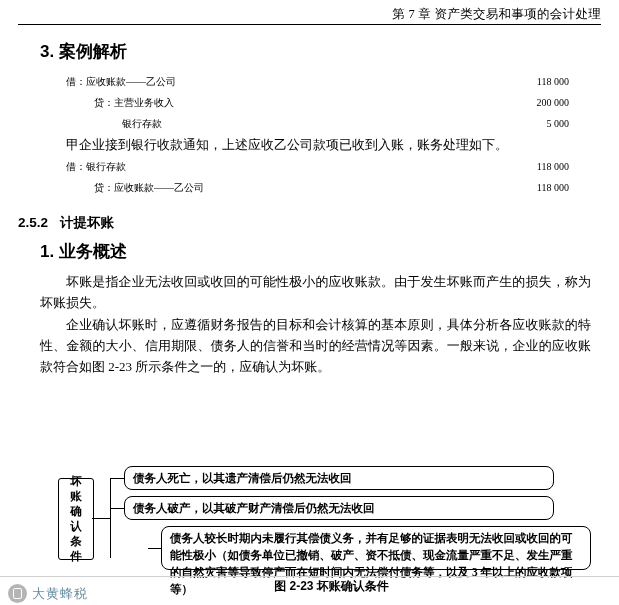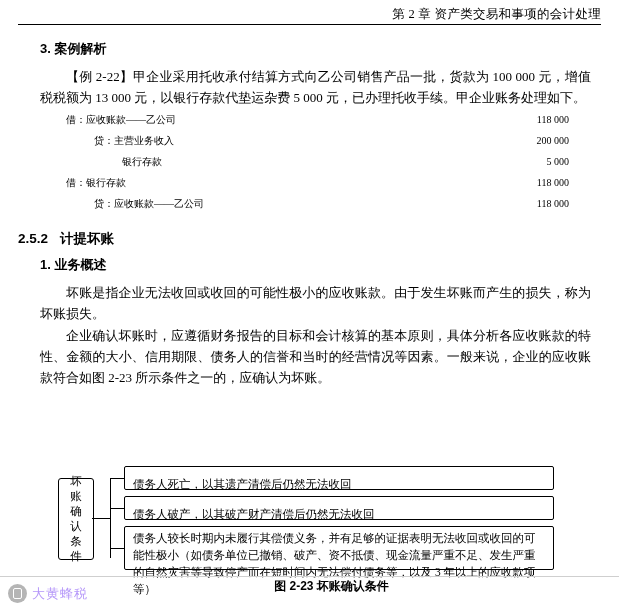--- a/index.html
+++ b/index.html
@@ -48,21 +48,21 @@
   
   .content {
     position: absolute;
     left: 40px;
     right: 28px;
     top: 34px;
   }
   .h3 {
     font-family: "Liberation Sans", "DejaVu Sans", sans-serif;
     font-weight: bold;
-    font-size: 13px;
+    font-size: 17px;
     margin: 6px 0 8px 0;
   }
   .h2 {
     font-family: "Liberation Sans", "DejaVu Sans", sans-serif;
     font-weight: bold;
     font-size: 13.5px;
     margin: 16px 0 8px 0;
     margin-left: -22px;
   }
   .h2 .num {
@@ -97,20 +97,21 @@
   .pad1 { padding-left: 54px; }
   .pad2 { padding-left: 82px; }
 
   
   .figure {
     position: absolute;
     left: 58px;
     top: 466px;
     width: 496px;
     height: 136px;
+    font-weight: bold;
   }
   .fig-left {
     position: absolute;
     left: 0;
     top: 12px;
     width: 34px;
     height: 80px;
     border: 1px solid #000;
     border-radius: 3px;
     display: flex;
@@ -137,37 +138,37 @@
     left: 52px;
     top: 12px;
     width: 0;
     height: 80px;
     border-left: 1px solid #000;
   }
   .fig-box {
     position: absolute;
     left: 66px;
     border: 1px solid #000;
-    border-radius: 2px;
+    border-radius: 8px;
     box-sizing: border-box;
     font-size: 11.5px;
     line-height: 17px;
-    padding: 9px 8px;
+    padding: 3px 8px;
   }
   .fig-box .stub {
     position: absolute;
     left: -14px;
     top: 50%;
     width: 14px;
     height: 0;
     border-top: 1px solid #000;
   }
   #fig-box-1 { top: 0px; width: 430px; height: 24px; }
   #fig-box-2 { top: 30px; width: 430px; height: 24px; }
-  #fig-box-3 { top: 60px; width: 430px; height: 44px; padding-top: 3px; }
+  #fig-box-3 { top: 60px; width: 430px; height: 44px; padding-top: 3px; margin-left: 37px; }
   .fig-caption {
     position: absolute;
     left: 0;
     right: 0;
     top: 578px;
     text-align: center;
     font-family: "Liberation Sans", "DejaVu Sans", sans-serif;
     font-weight: bold;
     font-size: 12px;
     margin-left: 44px;
@@ -204,53 +205,53 @@
     top: 4px;
     width: 9px;
     height: 11px;
     border: 1.5px solid #ffffff;
     border-radius: 2px;
     box-sizing: border-box;
   }
   .wm-text {
     font-family: "Liberation Sans", "DejaVu Sans", sans-serif;
     font-size: 13px;
-    color: #8b5cf6;
+    color: #0c4a6e;
     letter-spacing: 1px;
   }
 </style>
 </head>
 <body>
 
 <div class="page">
 
   <div class="header">
-    <div class="header-title">第 2 章  资产类交易和事项的会计处理</div>
+    <div class="header-title">第 7 章  资产类交易和事项的会计处理</div>
     <div class="header-rule"></div>
   </div>
 
   <div class="content">
 
     <div class="h3">3. 案例解析</div>
 
-    <p class="para indent"><span>【例 2-22】</span><span>甲企业采用托收承付结算方式向乙公司销售产品一批，货款为 100 000 元，增值税税额为 13 000 元，以银行存款代垫运杂费 5 000 元，已办理托收手续。甲企业账务处理如下。</span></p>
 
     <div class="entry pad0">
       <span class="lead">借：应收账款——乙公司</span>
       <span class="amt">118 000</span>
     </div>
     <div class="entry pad1">
       <span class="lead">贷：主营业务收入</span>
       <span class="amt">200 000</span>
     </div>
     <div class="entry pad2">
       <span class="lead">银行存款</span>
       <span class="amt">5 000</span>
     </div>
 
+    <p class="para indent">甲企业接到银行收款通知，上述应收乙公司款项已收到入账，账务处理如下。</p>
 
     <div class="entry pad0">
       <span class="lead">借：银行存款</span>
       <span class="amt">118 000</span>
     </div>
     <div class="entry pad1">
       <span class="lead">贷：应收账款——乙公司</span>
       <span class="amt">118 000</span>
     </div>
 

